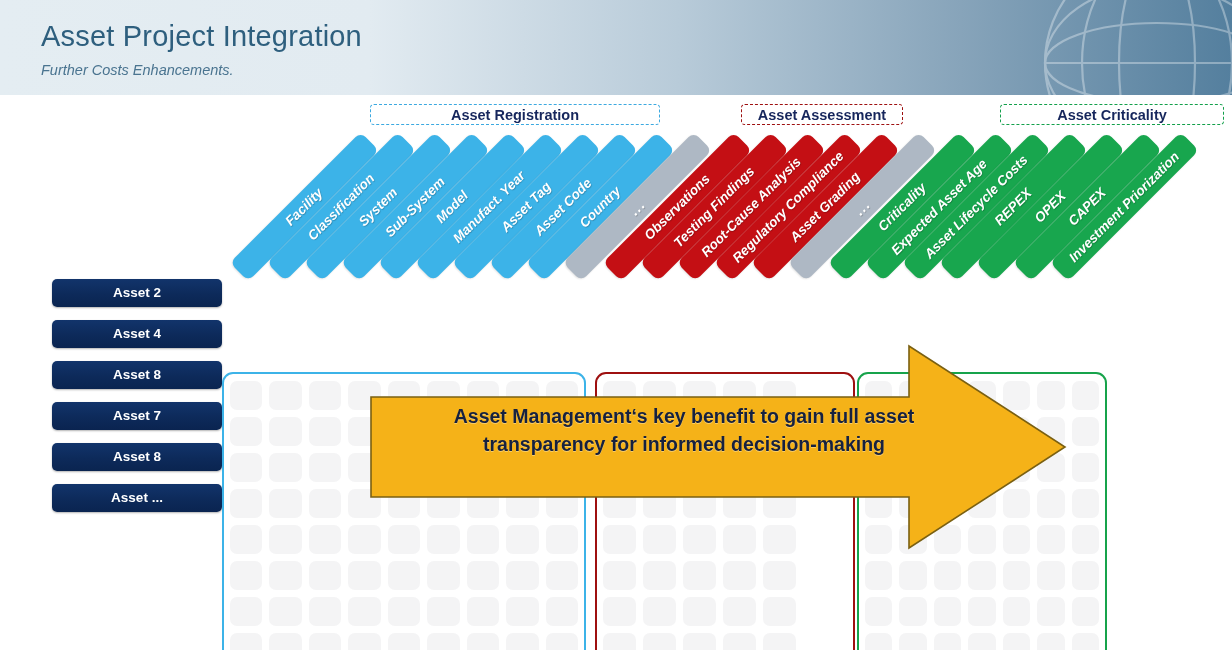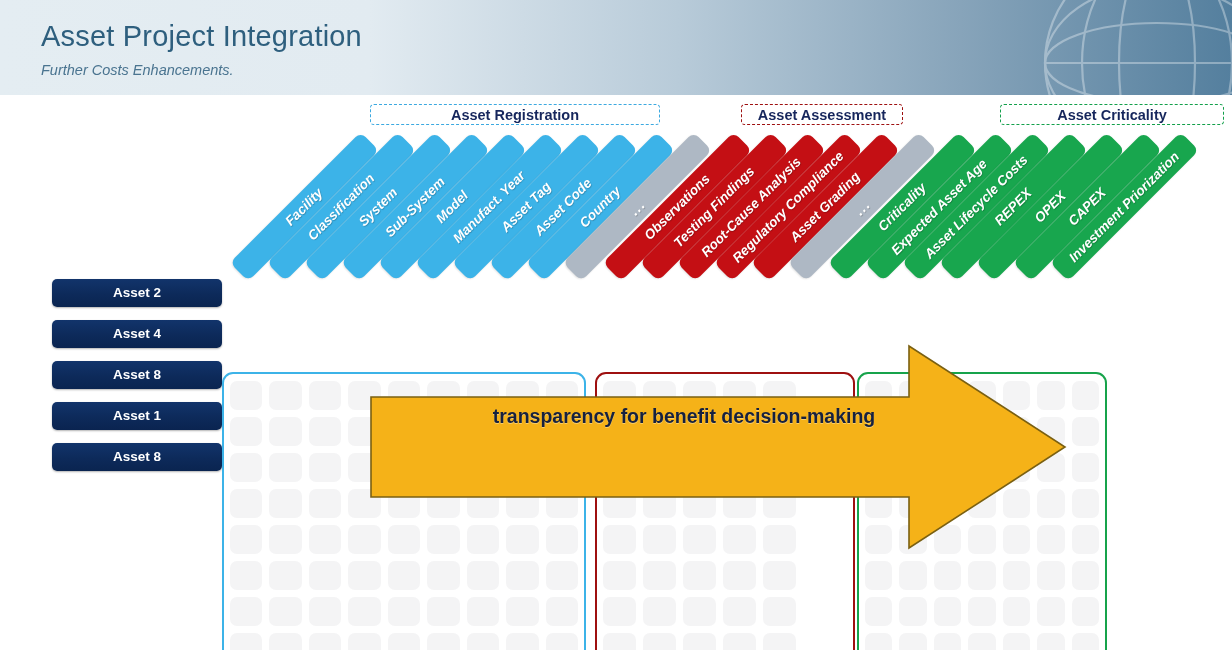--- a/index.html
+++ b/index.html
@@ -189,22 +189,23 @@
       </div>
     <div class="bar green" style="left:1046px;top:-8px;">
         <span>Investment Priorization</span>
       </div>
   </div>
 
   <div class="assets">
     <div class="asset-btn">Asset 2</div>
     <div class="asset-btn">Asset 4</div>
     <div class="asset-btn">Asset 8</div>
-    <div class="asset-btn">Asset 1</div>
+    <div class="asset-btn">Asset 7</div>
     <div class="asset-btn">Asset 8</div>
+    <div class="asset-btn">Asset ...</div>
   </div>
 
   <div class="panel" style="left:222px;width:364px;">
     <div class="cells">
         <div class="crow">
           <div class="cell" style="background: rgb(244, 244, 245);"></div>
           <div class="cell" style="background: rgb(244, 244, 245);"></div>
           <div class="cell" style="background: rgb(244, 244, 245);"></div>
           <div class="cell" style="background: rgb(244, 244, 245);"></div>
           <div class="cell" style="background: rgb(244, 244, 245);"></div>
@@ -427,17 +428,18 @@
           <div class="cell" style="background: rgb(244, 244, 245);"></div>
         </div>
       </div>
   </div>
 
   <div class="arrow-wrap">
     <svg width="700" height="215" viewBox="0 0 700 215">
       <polygon points="2,57 540,57 540,6 696,107 540,208 540,157 2,157" fill="#F5B218" stroke="#7a6012" stroke-width="1.6"></polygon>
     </svg>
     <div class="arrow-txt">
-      <div>transparency for benefit decision-making</div>
+      <div>Asset Management‘s key benefit to gain full asset</div>
+      <div>transparency for informed decision-making</div>
     </div>
   </div>
 
 </div>
 
 </body></html>

